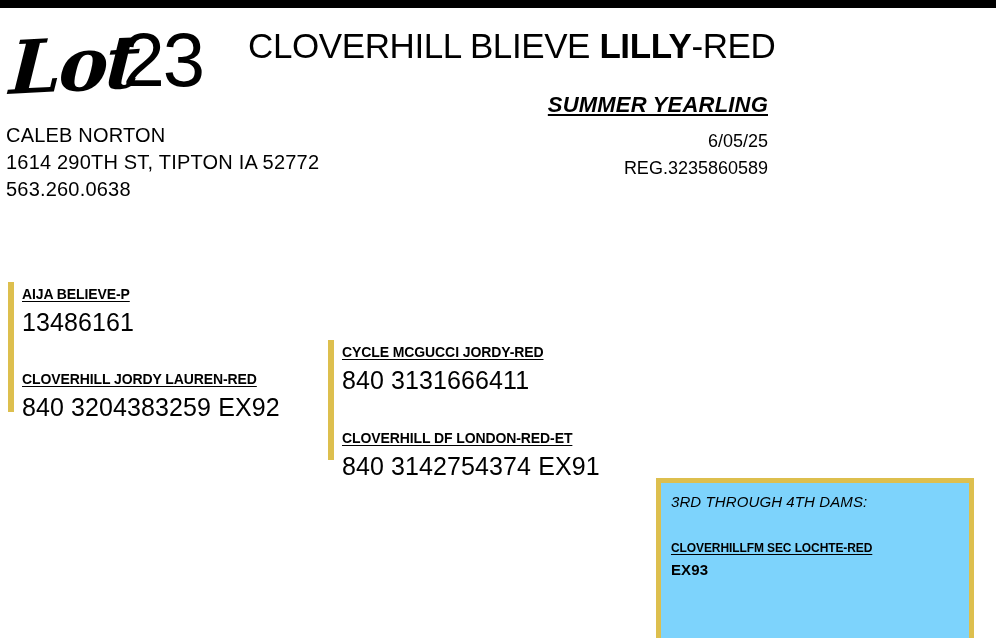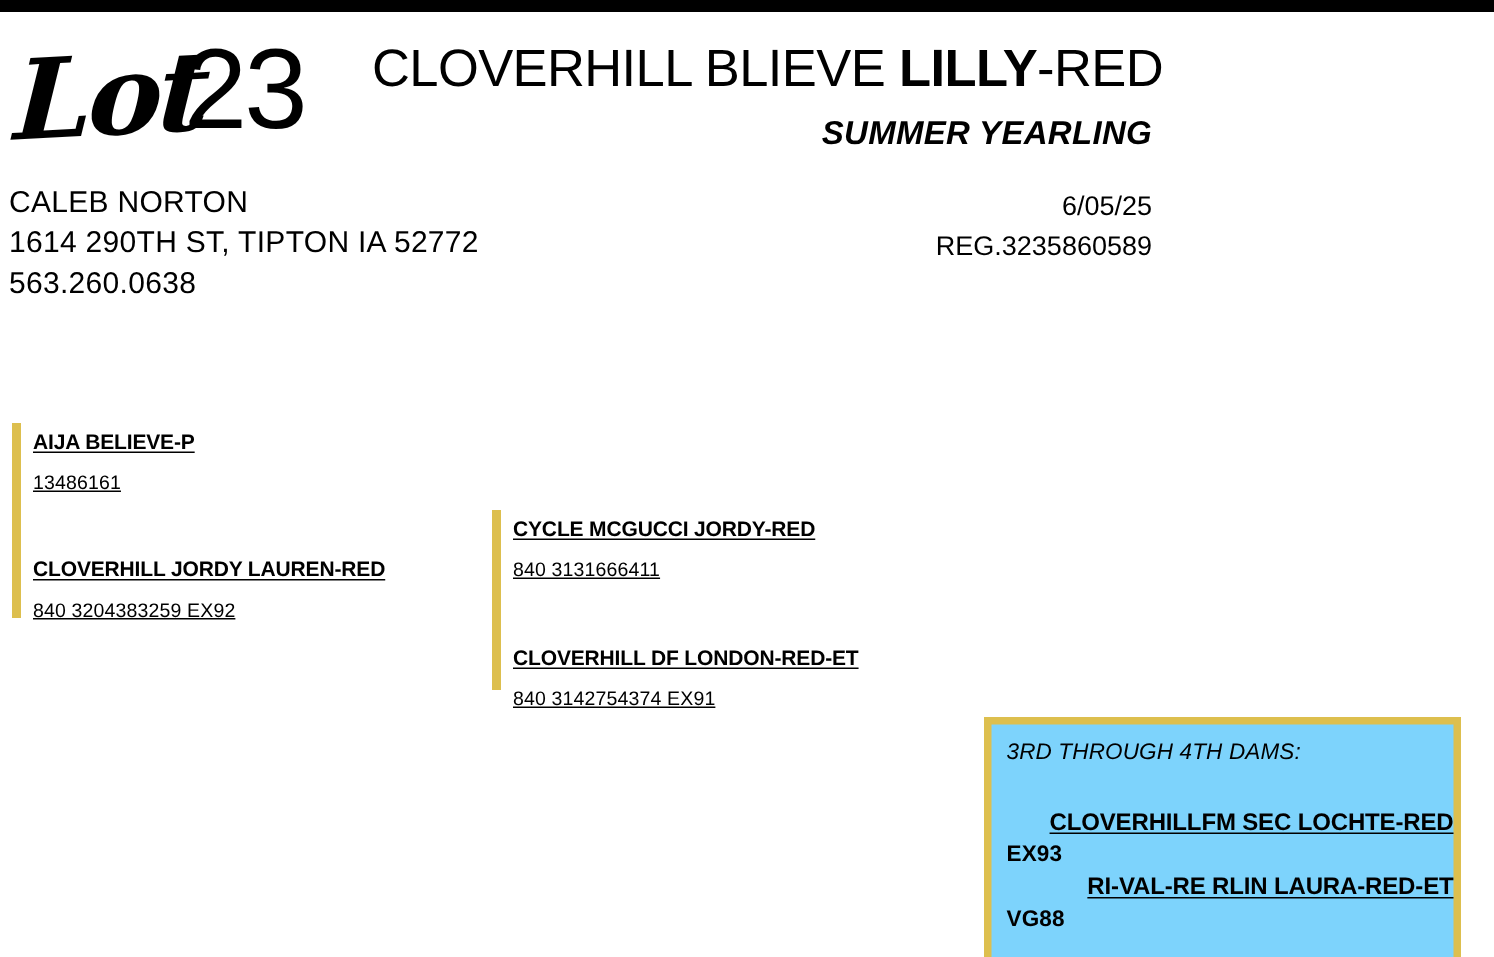--- a/index.html
+++ b/index.html
@@ -89,27 +89,28 @@
     letter-spacing: -0.4px;
     line-height: 40px;
     white-space: nowrap;
   }
   .animal-name b { font-weight: 700; }
   .animal-class {
     font-size: 22px;
     font-weight: 700;
     font-style: italic;
     line-height: 30px;
-    margin-top: 8px;
+    margin-top: 24px;
     letter-spacing: 0.2px;
+    text-decoration: underline;
   }
   .animal-dob {
     font-size: 18px;
     line-height: 27px;
-    margin-top: 20px;
+    margin-top: 8px;
   }
   .animal-reg {
     font-size: 18px;
     line-height: 27px;
   }
 
   
   .ped-col {
     position: absolute;
   }
@@ -122,27 +123,26 @@
   .ped-name {
     font-size: 14px;
     font-weight: 700;
     text-decoration: underline;
     text-underline-offset: 2px;
     letter-spacing: -0.1px;
     white-space: nowrap;
     line-height: 24px;
   }
   .ped-id {
-    font-size: 13px;
+    font-size: 25px;
     font-weight: 400;
     letter-spacing: 0.1px;
     white-space: nowrap;
     line-height: 26px;
     margin-top: 3px;
-    text-decoration: underline;
   }
 
   
   #ped-col-1 { left: 8px; top: 282px; width: 320px; height: 140px; }
   #ped-col-1 .ped-bar { left: 0; top: 0; height: 130px; }
   #ped-1-entry-0 { left: 14px; top: 0px; }
   #ped-1-entry-1 { left: 14px; top: 85px; }
 
   
   #ped-col-2 { left: 328px; top: 340px; width: 330px; height: 140px; }
@@ -167,28 +167,27 @@
   }
   .dams-title {
     font-size: 15px;
     font-style: italic;
     font-weight: 400;
     letter-spacing: 0.1px;
     line-height: 20px;
   }
   .dams-list { margin-top: 26px; }
   .dam-name {
-    font-size: 16px;
+    font-size: 12px;
     font-weight: 700;
     text-decoration: underline;
     text-underline-offset: 2px;
     letter-spacing: -0.1px;
     line-height: 21px;
     white-space: nowrap;
-    text-align: right;
   }
   .dam-score {
     font-size: 15px;
     font-weight: 700;
     line-height: 22px;
     letter-spacing: 0.1px;
   }
 </style>
 </head>
 <body>
@@ -239,21 +238,17 @@
   </div>
 
   <div class="dams-box">
     <div class="dams-inner">
       <div class="dams-title">3RD THROUGH 4TH DAMS:</div>
       <div class="dams-list">
         <div>
           <div class="dam-name">CLOVERHILLFM SEC LOCHTE-RED</div>
           <div class="dam-score">EX93</div>
         </div>
-        <div>
-          <div class="dam-name">RI-VAL-RE RLIN LAURA-RED-ET</div>
-          <div class="dam-score">VG88</div>
-        </div>
       </div>
     </div>
   </div>
 
 </div>
 
 </body></html>

